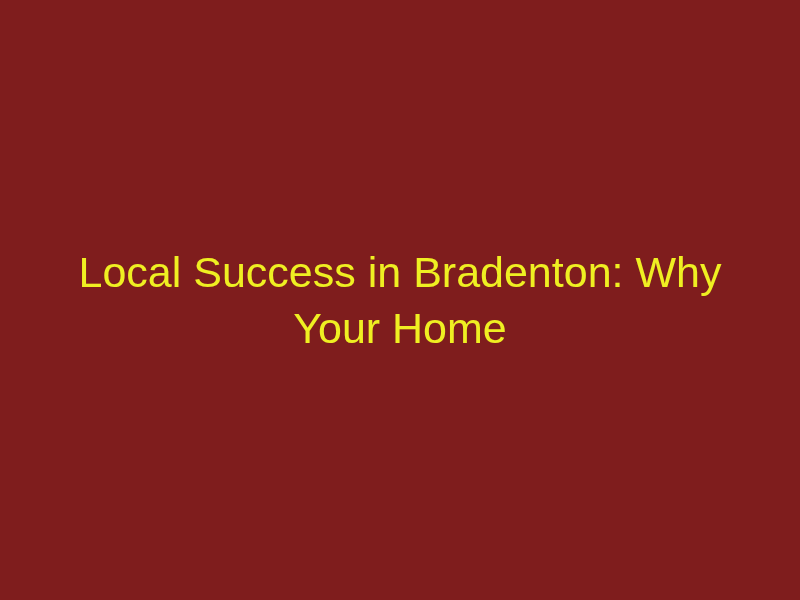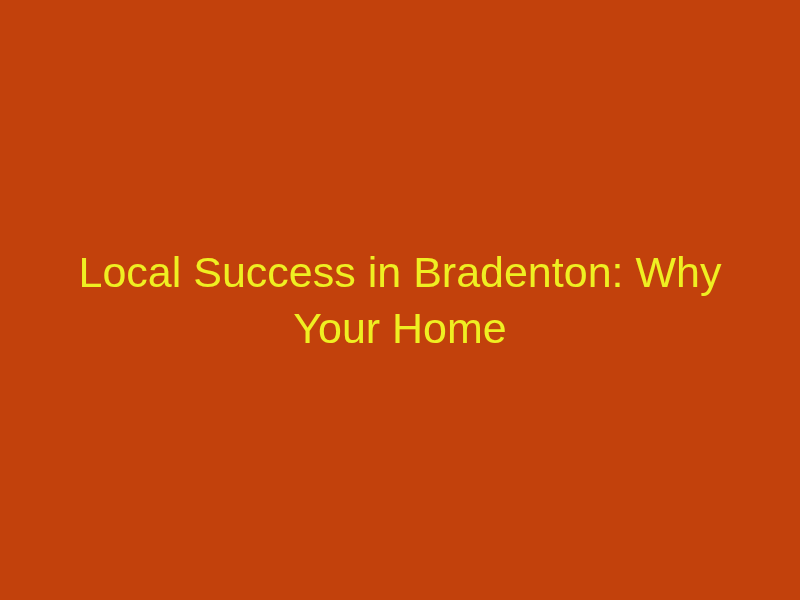--- a/index.html
+++ b/index.html
@@ -42,21 +42,21 @@
     line-height: 56px;
     letter-spacing: 0px;
     color: #efef22;
     text-align: center;
     word-wrap: break-word;
   }
 </style>
 </head>
 <body>
 
-<div class="title-card" style="background-color: #c2410c;">
+<div class="title-card" style="background-color: #7f1d1d;">
 
   <div class="headline-block">
 
     <h1 class="headline" style="color: rgb(239, 239, 34); font-size: 43px; line-height: 56px; text-align: center;">Local Success in Bradenton: Why Your Home</h1>
 
   </div>
 
 </div>
 
 </body></html>

